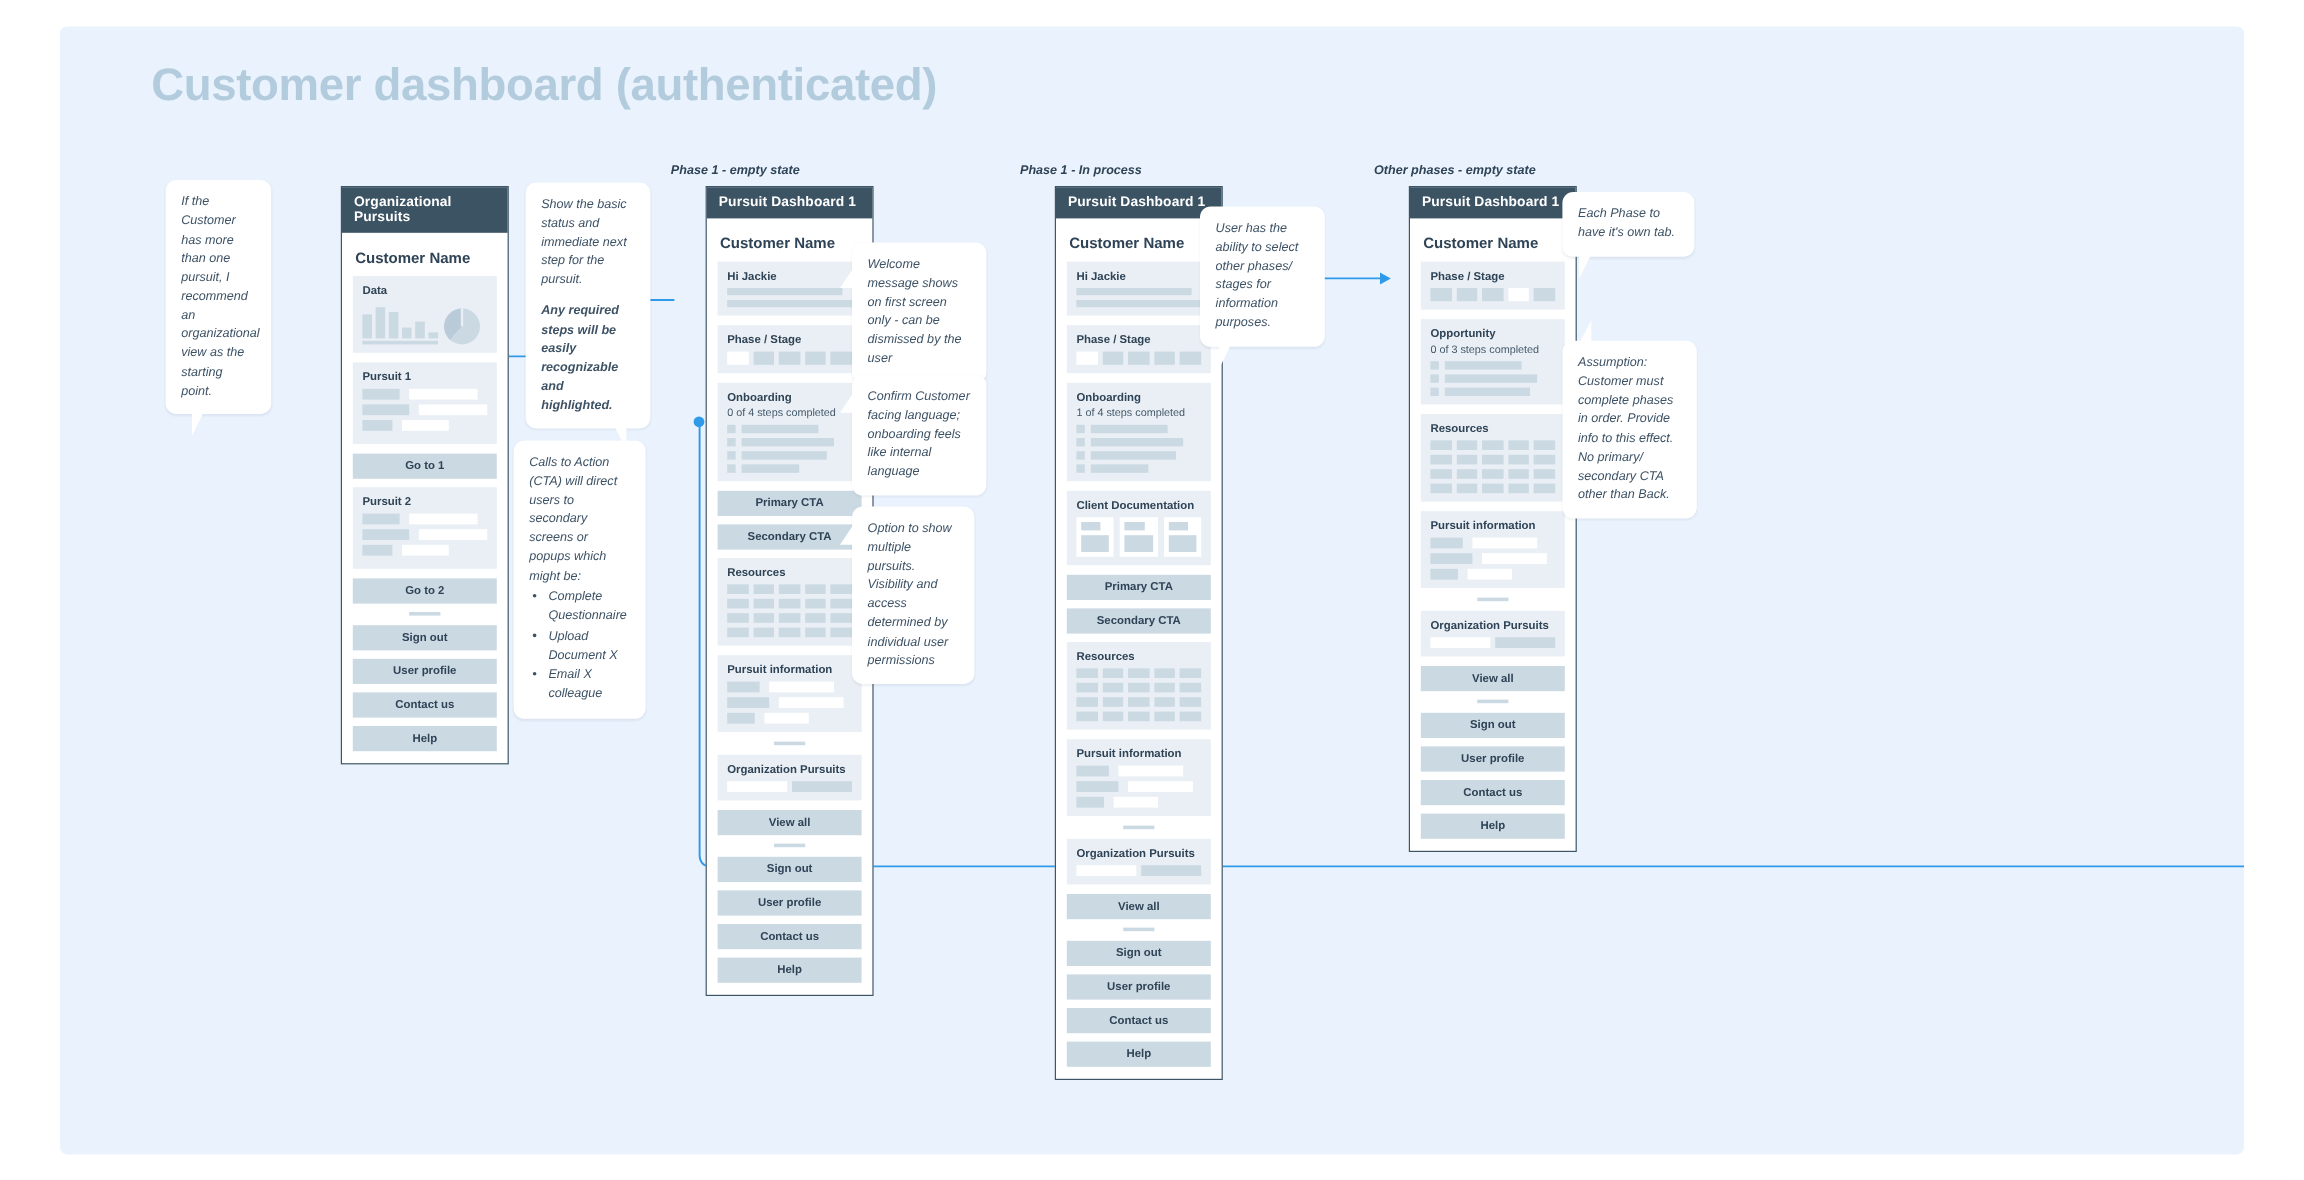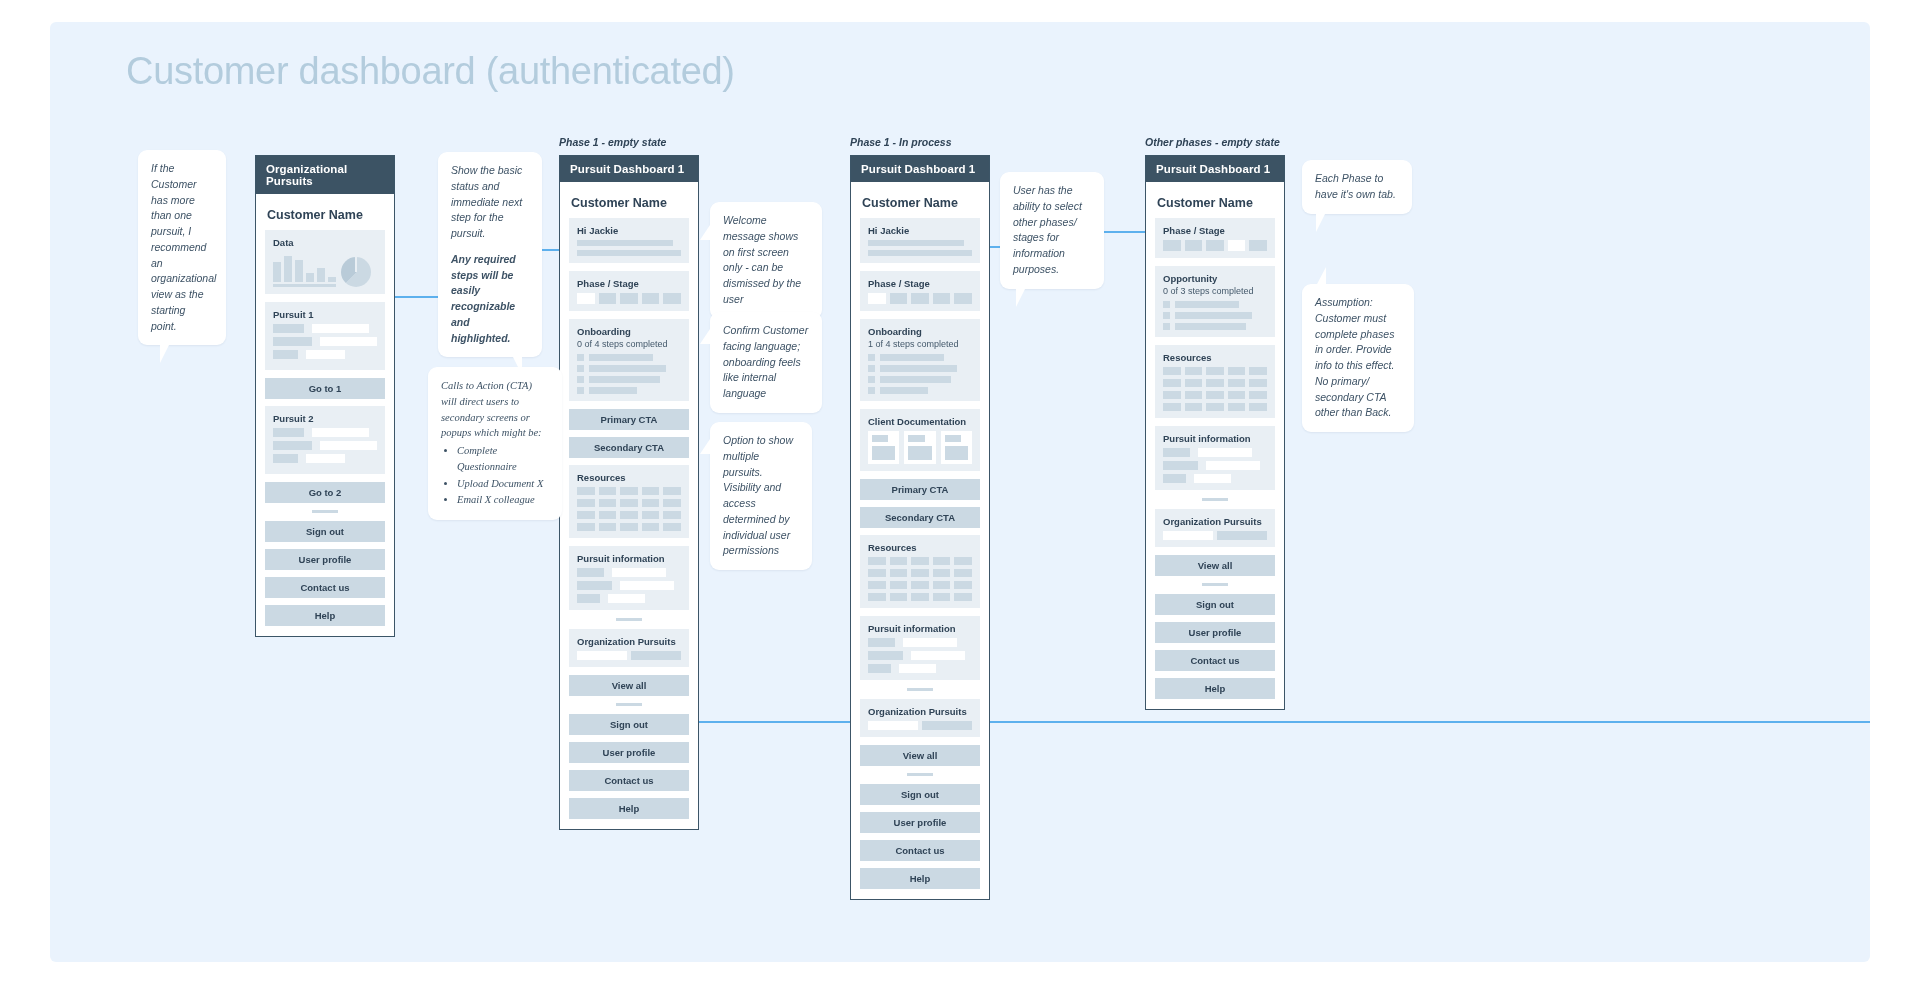--- a/index.html
+++ b/index.html
@@ -5,26 +5,26 @@
   * { box-sizing: border-box; margin:0; padding:0; }
   html,body { width:1920px; height:983px; background:#ffffff; font-family:"Liberation Sans", sans-serif; }
 
   #canvas {
     position:absolute; left:50px; top:22px; width:1820px; height:940px;
     background:#eaf3fd; border-radius:6px; overflow:hidden;
   }
 
   #title {
     position:absolute; left:76px; top:28px;
-    font-size:38px; font-weight:normal; color:#b3ccdd; letter-spacing:-0.3px;
+    font-size:38px; font-weight:bold; color:#b3ccdd; letter-spacing:-0.3px;
     white-space:nowrap;
   }
 
   
-  .frame { position:absolute; background:#ffffff; border:1px solid #3c5567; }
+  .frame { position:absolute; background:#ffffff; border:1px solid #3c5567;margin-left:29px; }
   .frame-head {
     background:#3c5364; color:#ffffff; font-size:11.5px; font-weight:bold;
     padding:7px 10px; letter-spacing:.1px;
   }
   .frame-body { padding:8px 9px 10px 9px; }
   .cust-name { font-size:12.5px; font-weight:bold; color:#2f4356; margin:6px 2px 8px 2px; }
 
   .card { background:#e9eff4; padding:7px 8px; margin-bottom:8px; }
   .card-title { font-size:9.5px; font-weight:bold; color:#2f4356; margin-bottom:4px; }
   .card-sub { font-size:9px; color:#44596b; margin-top:-2px; margin-bottom:5px; }
@@ -539,21 +539,21 @@
     <div class="tail" style="left:22px; bottom:-18px; border-left:10px solid #fff; border-bottom:20px solid transparent;"></div>
   </div>
 
   <div class="callout" style="left:388px; top:130px; width:104px;">
     <span>Show the basic status and immediate next step for the pursuit.</span>
     <div style="height:10px"></div>
     <b>Any required steps will be easily recognizable and highlighted.</b>
     <div class="tail" style="right:20px; bottom:-18px; border-right:10px solid #fff; border-bottom:20px solid transparent;"></div>
   </div>
 
-  <div class="callout" style="left:378px; top:345px; width:134px;font-family:Liberation Serif, serif;">
+  <div class="callout" style="left:378px; top:345px; width:110px;">
     <span>Calls to Action (CTA) will direct users to secondary screens or popups which might be:</span>
     <ul>
       <li>Complete Questionnaire</li>
       <li>Upload Document X</li>
       <li>Email X colleague</li>
     </ul>
   </div>
 
   <div class="callout" style="left:660px; top:180px; width:112px;">
     <span>Welcome message shows on first screen only - can be dismissed by the user</span>

